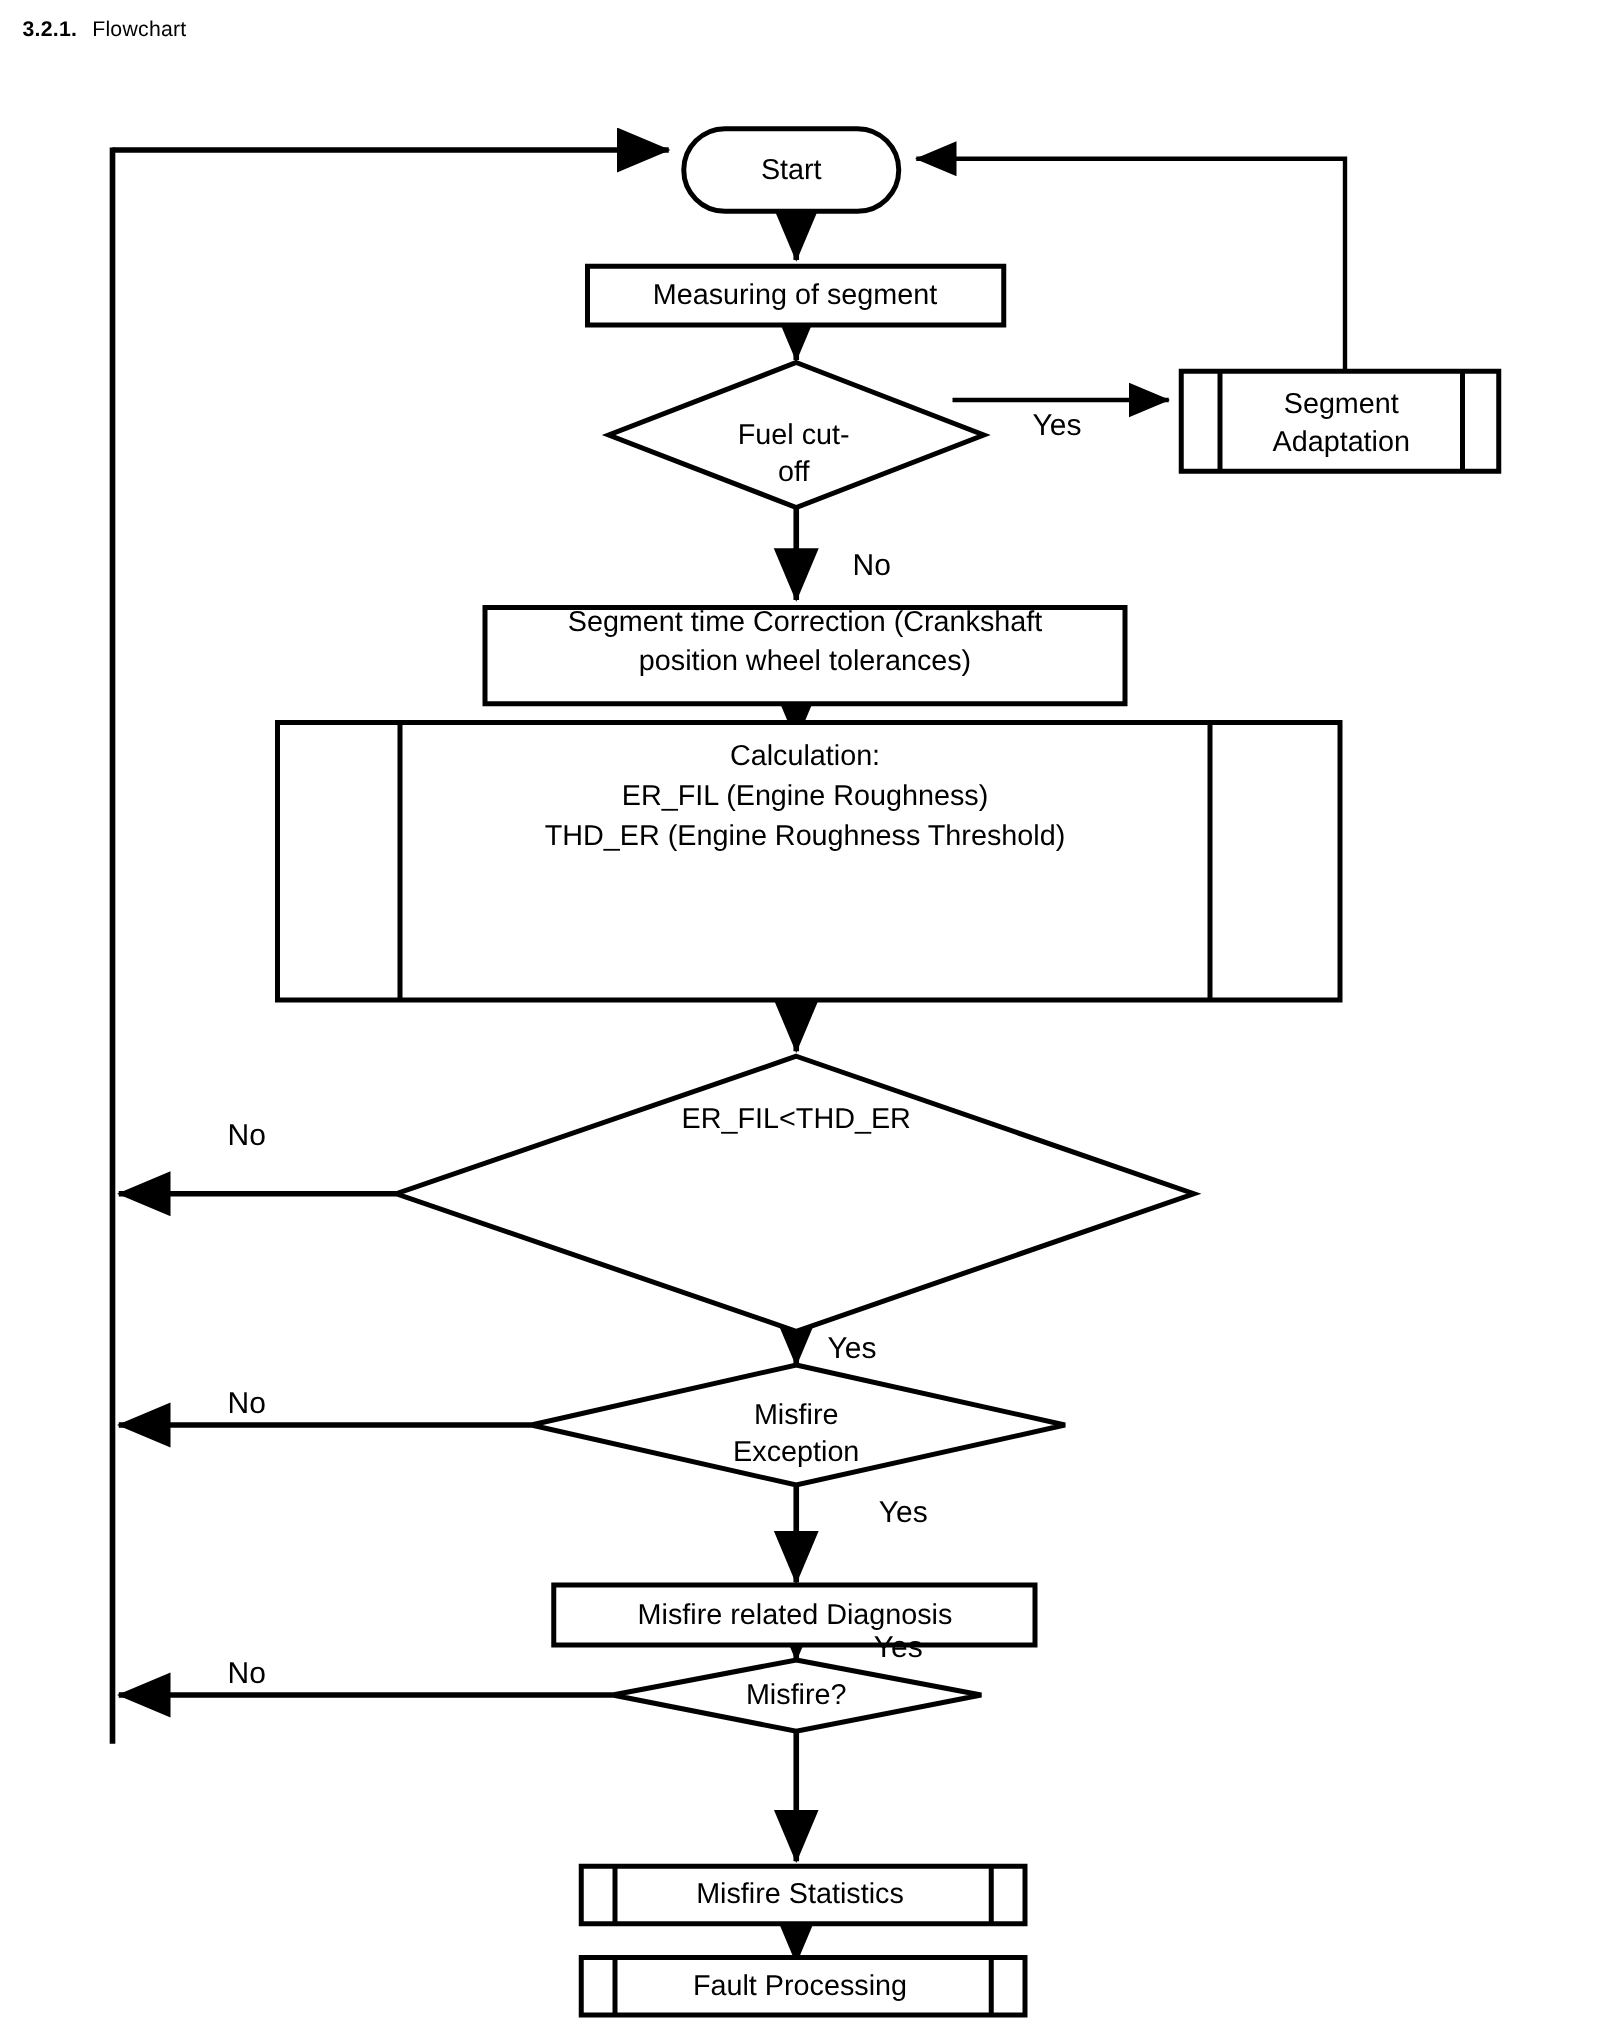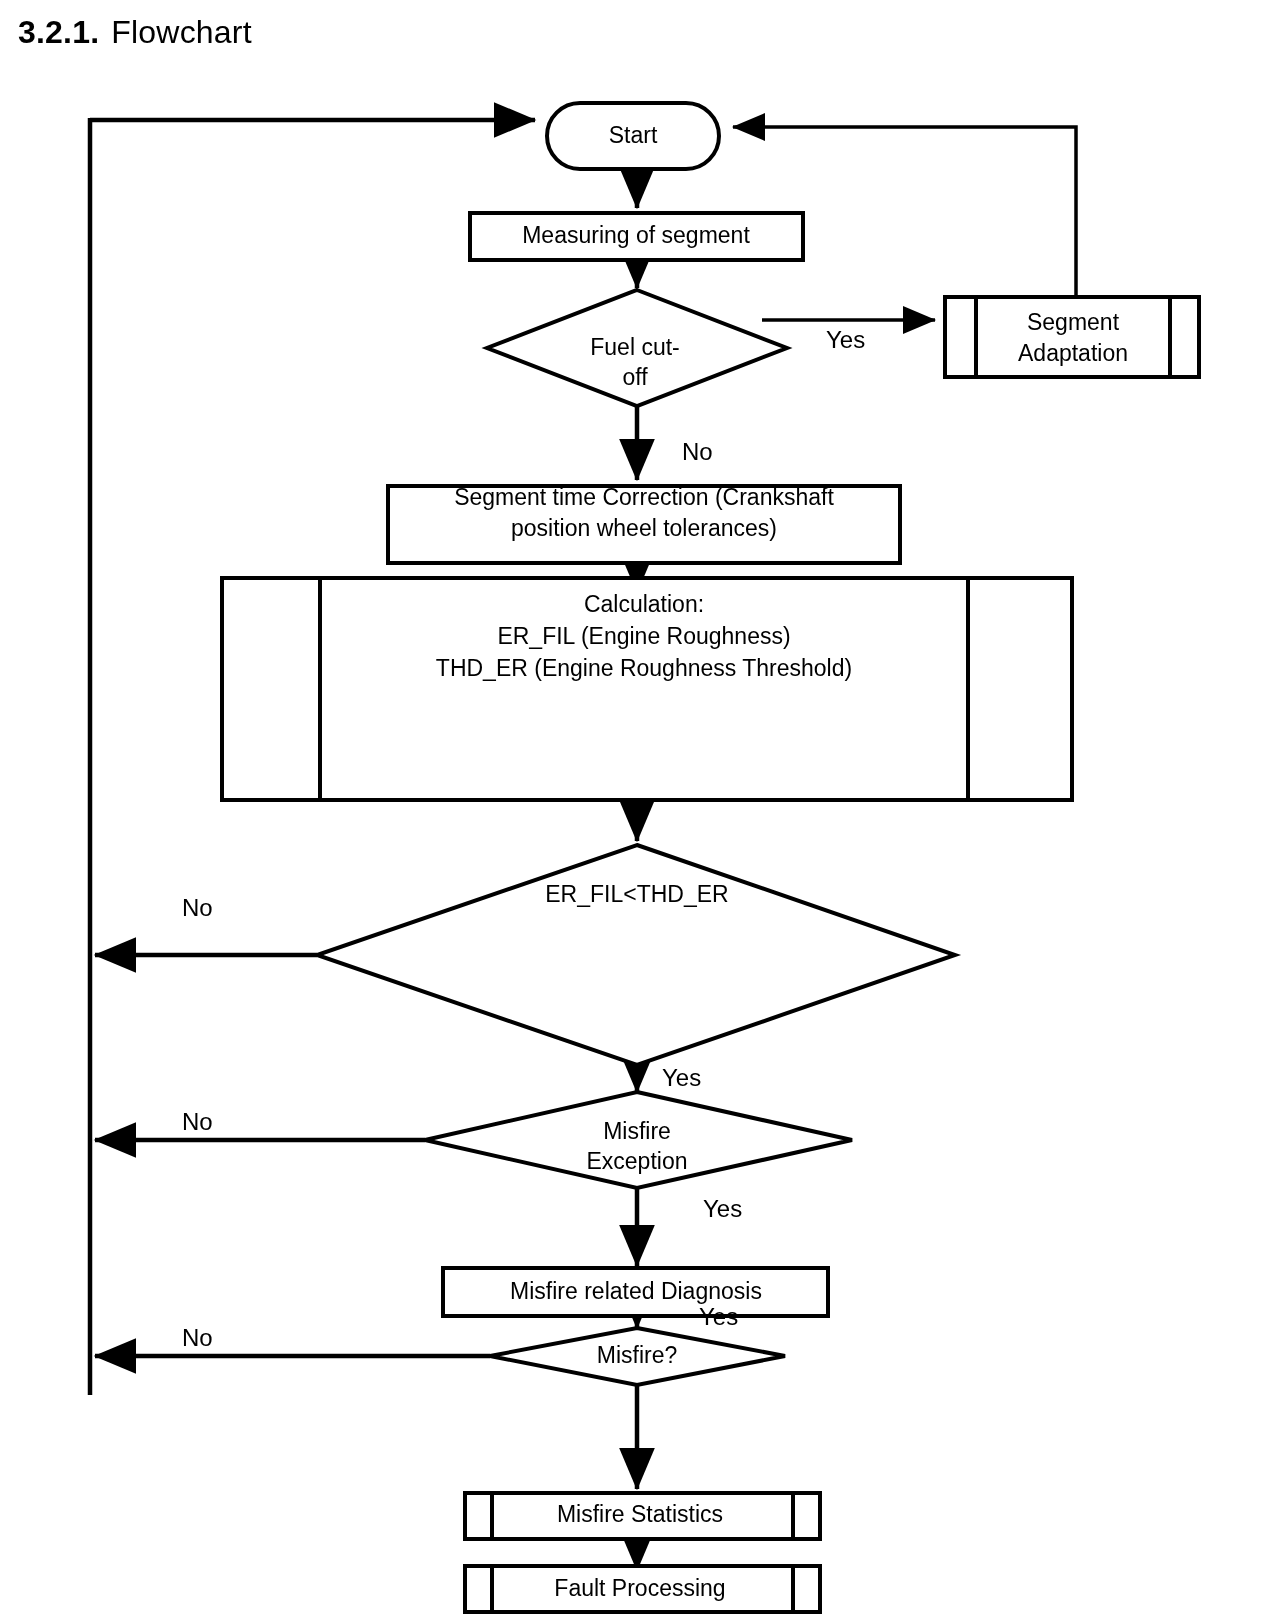--- a/index.html
+++ b/index.html
@@ -12,21 +12,21 @@
     height: 1622px;
     font-family: "Liberation Sans", sans-serif;
     color: #000000;
     overflow: hidden;
     position: relative;
   }
   #heading {
     position: absolute;
     left: 18px;
     top: 14px;
-    font-size: 32px;
+    font-size: 17px;
     letter-spacing: 0.2px;
     white-space: nowrap;
   }
   #heading .num {
     font-weight: bold;
     margin-right: 12px;
   }
   #heading .ttl {
     font-weight: normal;
   }

